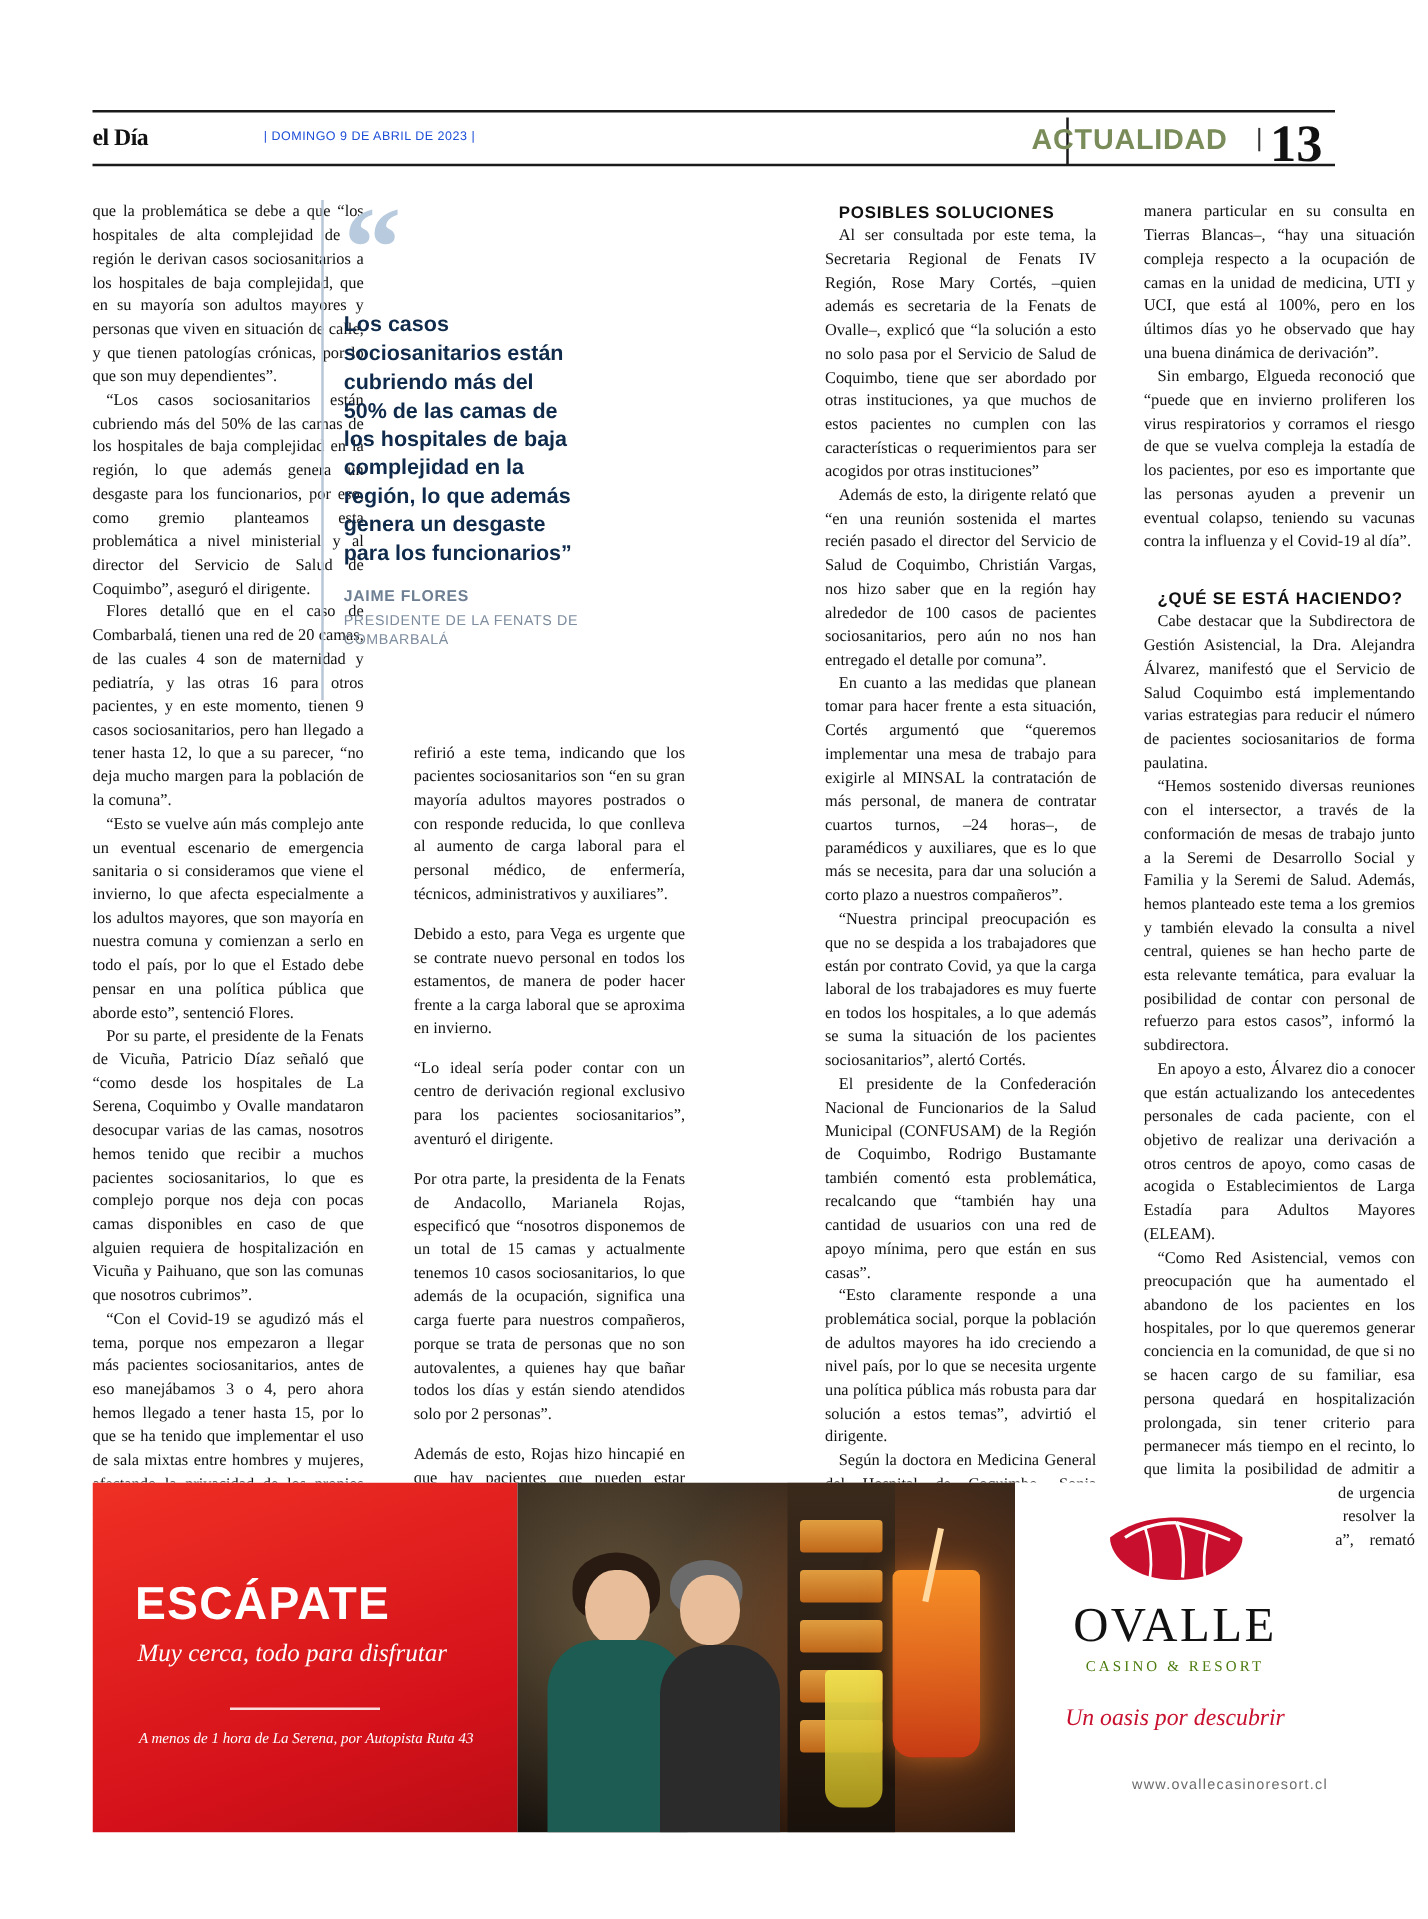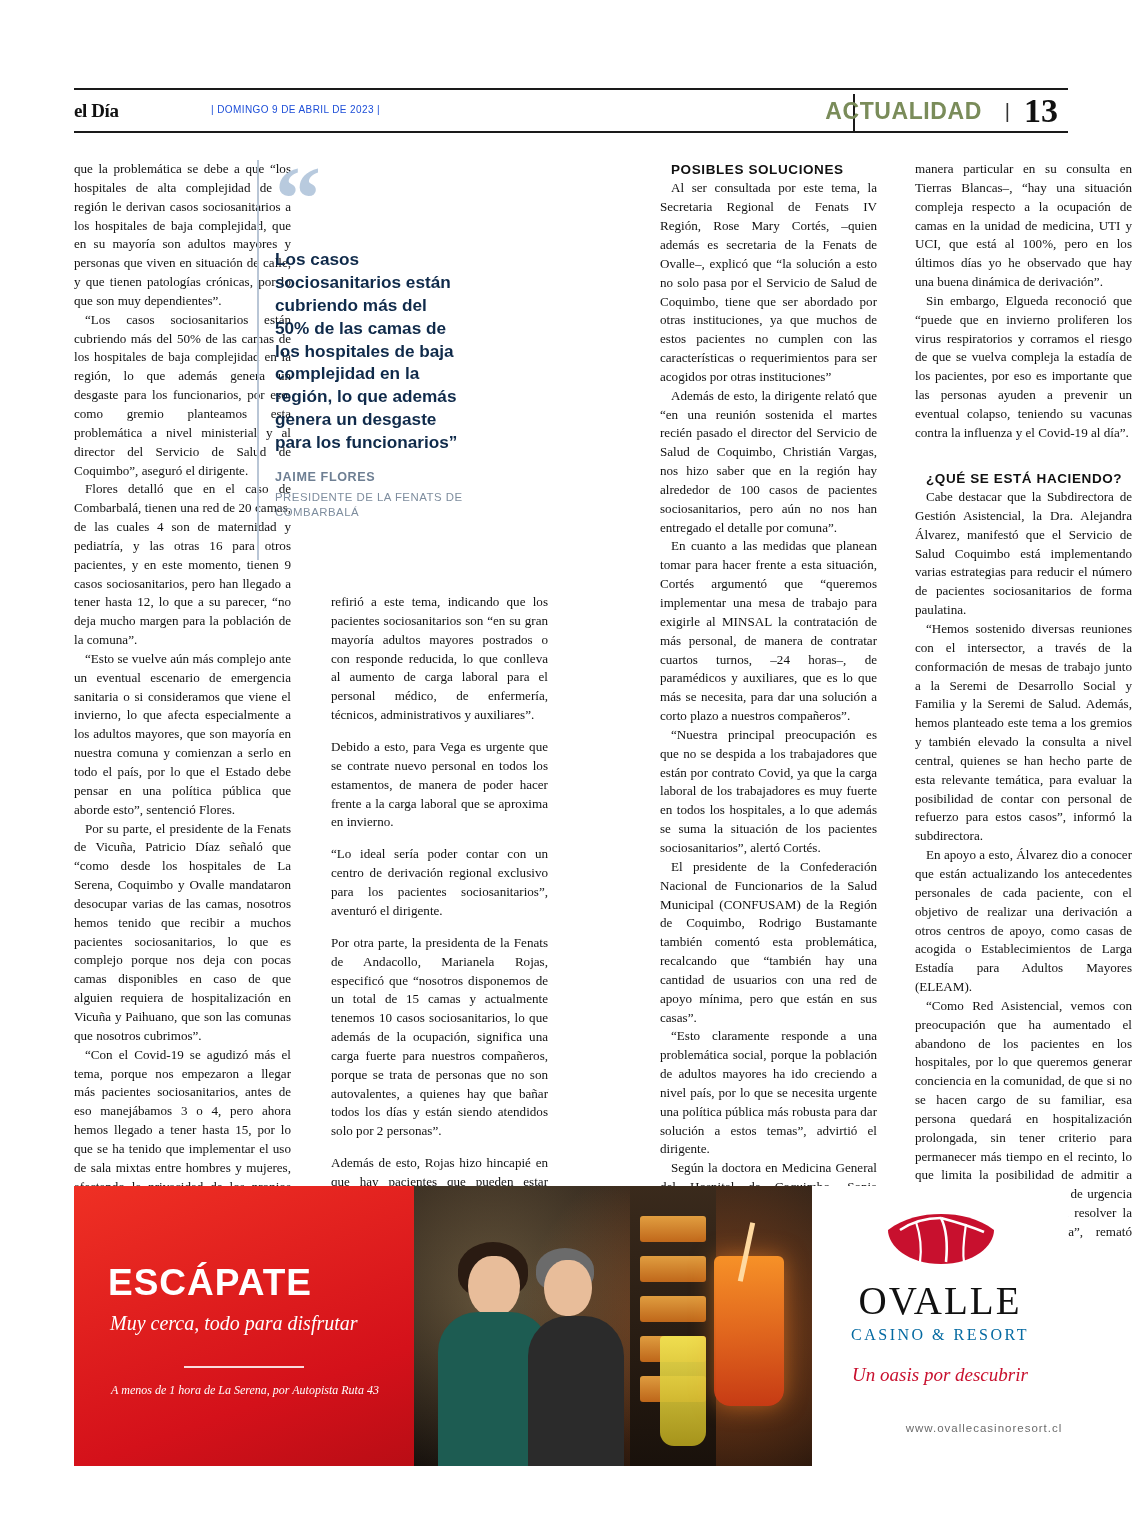--- a/index.html
+++ b/index.html
@@ -7,21 +7,21 @@
   .page{position:absolute;inset:0;}
 
   
   .masthead{position:absolute;left:74px;top:88px;width:994px;height:44px;}
   .mast-rule-top{position:absolute;left:0;top:0;width:994px;height:2px;background:#1a1a1a;}
   .mast-logo{position:absolute;left:0;top:12px;font-family:"Liberation Serif",serif;font-weight:bold;font-size:19px;letter-spacing:-0.4px;color:#111;}
   .mast-date{position:absolute;left:137px;top:16px;font-size:10px;letter-spacing:0.4px;color:#1d4ed8;white-space:nowrap;}
   .mast-vline{position:absolute;left:779px;top:6px;width:2px;height:38px;background:#1a1a1a;}
   .mast-section{position:absolute;right:86px;top:10px;font-size:23px;font-weight:bold;letter-spacing:0.6px;color:#7a8c5a;}
   .mast-sep{position:absolute;right:58px;top:12px;font-size:20px;color:#333;}
-  .mast-page{position:absolute;right:10px;top:4px;font-family:"Liberation Serif",serif;font-size:34px;font-weight:bold;color:#111;}
+  .mast-page{position:absolute;right:10px;top:4px;font-family:"Liberation Serif",serif;font-size:42px;font-weight:bold;color:#111;}
   .mast-rule-bot{position:absolute;left:0;top:43px;width:994px;height:2px;background:#1a1a1a;}
 
   
   .cols{position:absolute;left:74px;top:160px;width:994px;height:1010px;}
   .col{position:absolute;top:0;width:217px;font-family:"Liberation Serif",serif;font-size:13.1px;line-height:1.44;text-align:justify;color:#111;}
   .c1{left:0;}
   .c3{left:586px;}
   .c4{left:841px;}
   .col p{margin:0 0 0 0;text-indent:11px;}
   .col p.noind{text-indent:0;}
@@ -57,21 +57,21 @@
   .ph-glass2{position:absolute;left:246px;top:150px;width:46px;height:110px;background:linear-gradient(180deg,rgba(240,225,80,.95),rgba(190,170,30,.85));border-radius:4px 4px 14px 14px;}
   .ph-straw{position:absolute;left:330px;top:36px;width:5px;height:60px;background:#ffd9a0;transform:rotate(12deg);}
   .ph-people{position:absolute;left:18px;top:52px;width:200px;height:228px;}
   .ph-head{position:absolute;width:52px;height:60px;border-radius:50%/55%;background:#e8bd9a;}
   .ph-body{position:absolute;border-radius:40px 40px 0 0;}
   .ph-hair{position:absolute;border-radius:50% 50% 40% 40%;}
 
   .ad-right{position:absolute;left:738px;top:0;width:256px;height:280px;background:#fff;}
   .ov-fan{position:absolute;left:74px;top:26px;width:110px;height:54px;}
   .ov-name{position:absolute;left:0;top:92px;width:256px;text-align:center;font-family:"Liberation Serif",serif;font-size:39px;letter-spacing:2px;color:#111;}
-  .ov-sub{position:absolute;left:0;top:140px;width:256px;text-align:center;font-family:"Liberation Serif",serif;font-size:16px;letter-spacing:2.5px;color:#0369a1;}
+  .ov-sub{position:absolute;left:0;top:140px;width:256px;text-align:center;font-family:"Liberation Serif",serif;font-size:12px;letter-spacing:2.5px;color:#4d7c0f;}
   .ov-tag{position:absolute;left:0;top:178px;width:256px;text-align:center;font-family:"Liberation Serif",serif;font-style:italic;font-size:19px;color:#c8102e;}
   .ov-url{position:absolute;left:0;top:236px;width:256px;text-align:center;font-family:"Liberation Sans",sans-serif;font-size:11.5px;letter-spacing:1px;color:#6b6b6b;margin-left:44px;}
 </style>
 </head>
 <body>
 
 <div class="page">
 
   <div class="masthead">
     <div class="mast-rule-top"></div>

